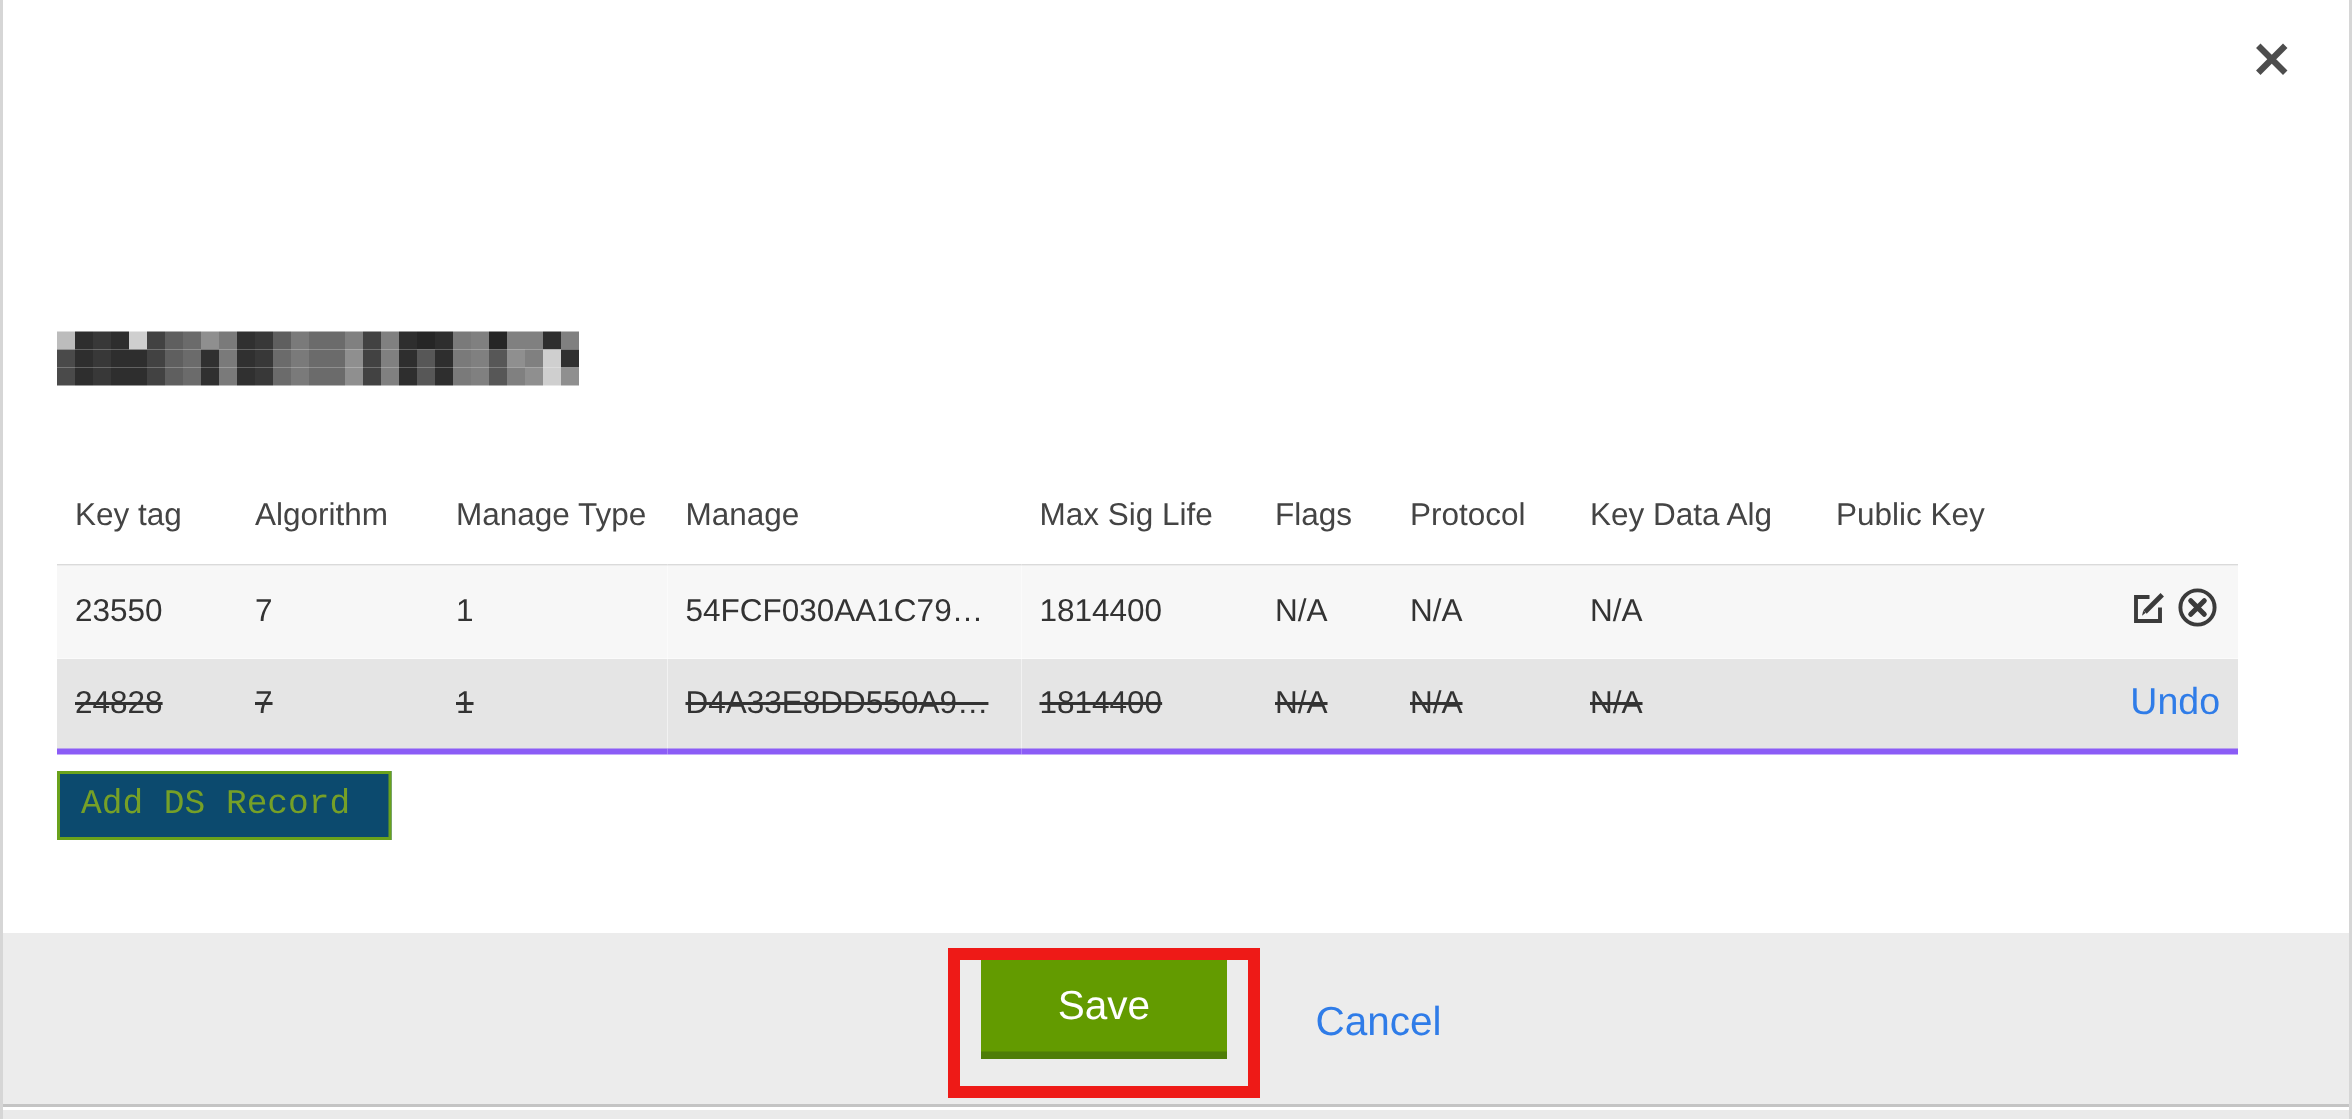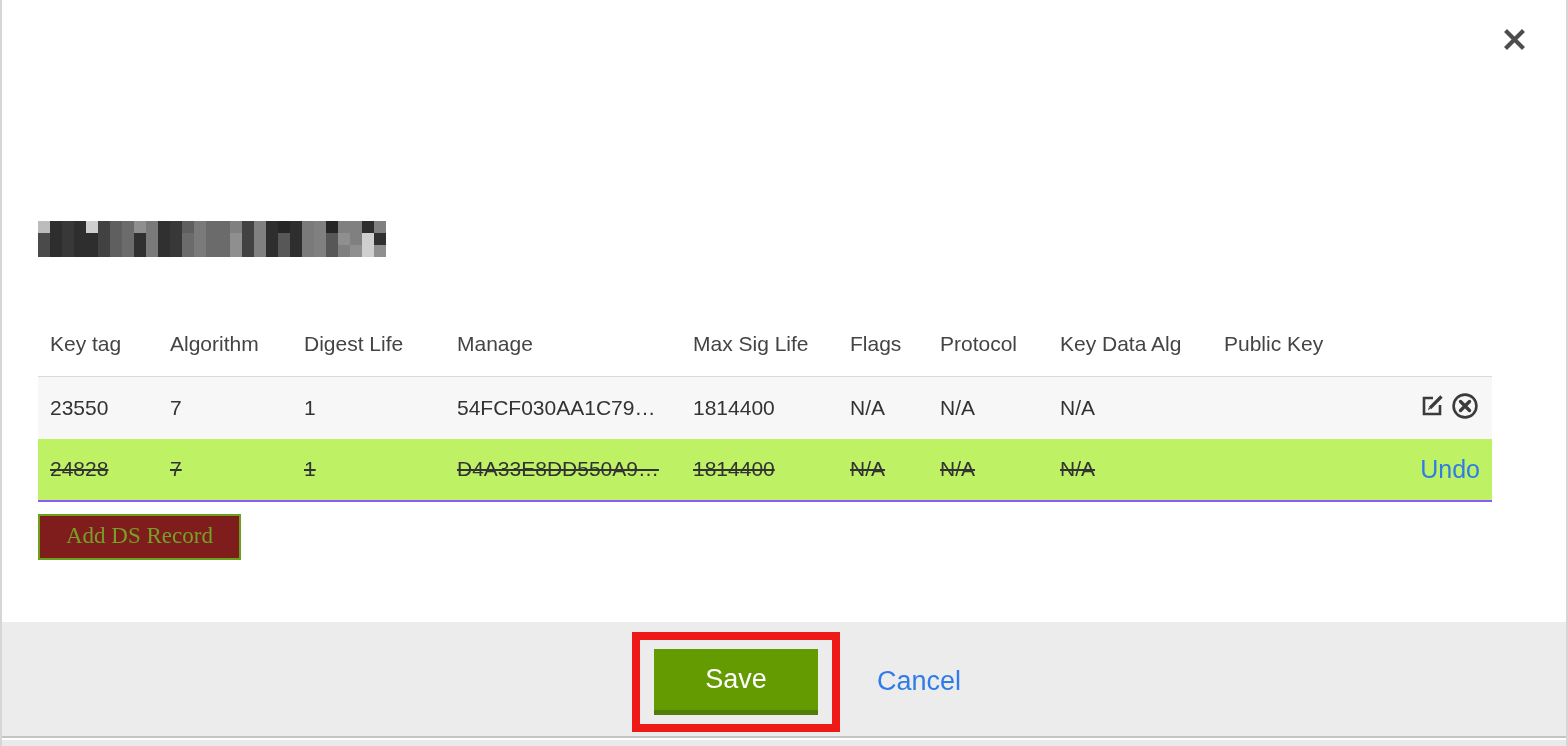--- a/index.html
+++ b/index.html
@@ -59,62 +59,62 @@
     padding: 0 0 0 12px;
     white-space: nowrap; overflow: hidden;
     vertical-align: middle;
   }
   .ds-table tbody tr { height: 62px; }
   tr.row-active {
     background: #f7f7f7;
     border-top: 1px solid #dadada;
   }
   tr.row-deleted {
-    background: #bef264;
-    border-bottom: 2px solid #8b5cf6;
+    background: #e5e5e5;
+    border-bottom: 4px solid #8b5cf6;
   }
   tr.row-deleted td .cell-text { text-decoration: line-through; }
   td.actions-cell { text-align: right; padding-right: 12px; }
   .icon-group { display: inline-flex; align-items: center; gap: 3px; }
   .icon-btn {
     background: none; border: none; padding: 0; margin: 0;
     cursor: pointer; display: inline-flex; align-items: center;
   }
   .undo-link, .cancel-link {
     color: #2f7ce8; text-decoration: none; cursor: pointer;
   }
   .undo-link { font-size: 25px; text-align: right; }
   
   .add-btn {
     position: absolute; left: 36px; top: 514px;
-    background: #7f1d1d;
+    background: #0c4a6e;
     border: 2px solid #6aa21c;
     color: #76a027;
     font-size: 23px;
-    font-family: Liberation Serif, serif;
-    padding: 7px 26px 9px 26px;
+    font-family: Liberation Mono, monospace;
+    padding: 7px 26px 9px 14px;
     cursor: pointer;
   }
   
   .footer {
     position: absolute; left: 0; top: 622px;
     width: 100%; height: 116px;
     background: #ececec;
     border-bottom: 2px solid #c4c4c4;
   }
   .below-strip {
     position: absolute; left: 0; top: 740px;
     width: 100%; height: 6px;
     background: #eaeaea;
   }
   .annotation-box {
     position: absolute; left: 630px; top: 632px;
     width: 208px; height: 100px;
     border: 8px solid #ee1a17;
-    display: flex; align-items: center; justify-content: center;
+    display: flex; align-items: flex-start; justify-content: center;
   }
   .save-btn {
     width: 164px; height: 66px;
     background: #639b00;
     border: none;
     border-bottom: 5px solid #4e7d08;
     color: #ffffff;
     font-size: 27px;
     font-family: inherit;
     cursor: pointer;
@@ -240,21 +240,21 @@
         <col style="width:90px">
       <col style="width:120px">
         <col style="width:164px">
         <col style="width:180px">
       <col style="width:100px">
     </colgroup>
     <thead>
       <tr>
         <th>Key tag</th>
         <th>Algorithm</th>
-        <th>Digest Life</th>
+        <th>Manage Type</th>
         <th>Manage</th>
         <th>Max Sig Life</th>
         <th>Flags</th>
         <th>Protocol</th>
         <th>Key Data Alg</th>
         <th>Public Key</th>
         <th></th>
       </tr>
     </thead>
     <tbody>

